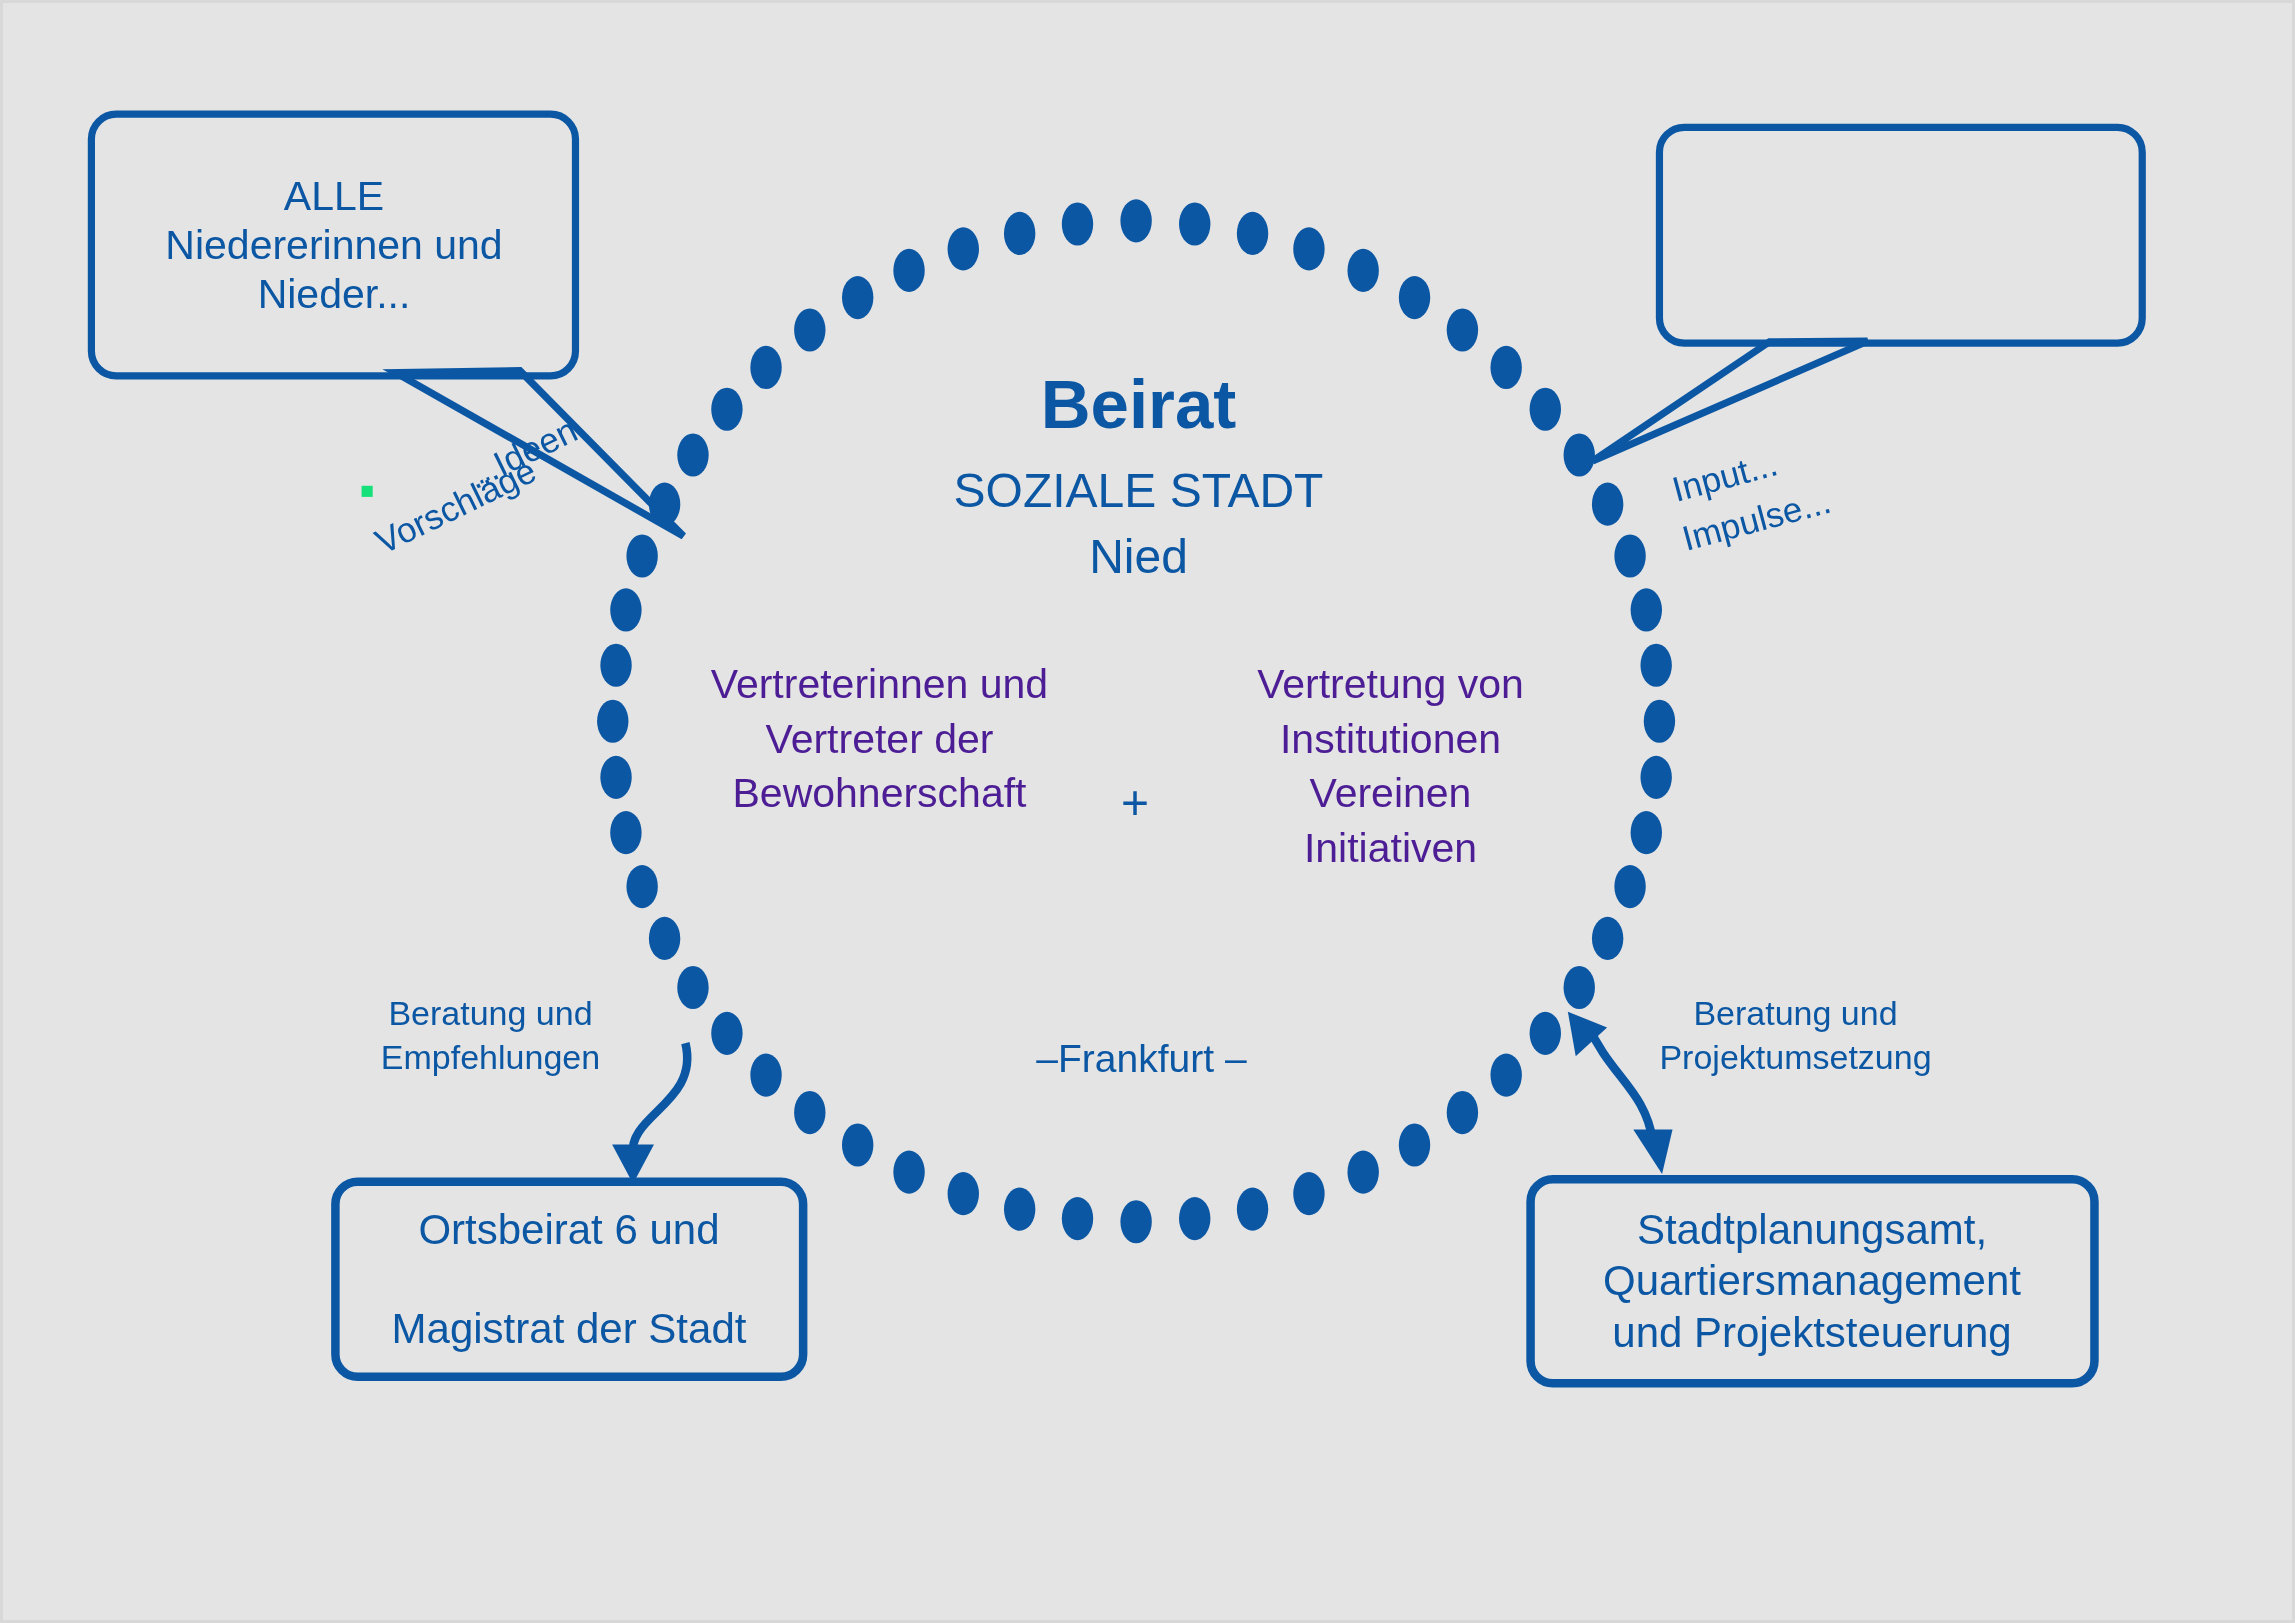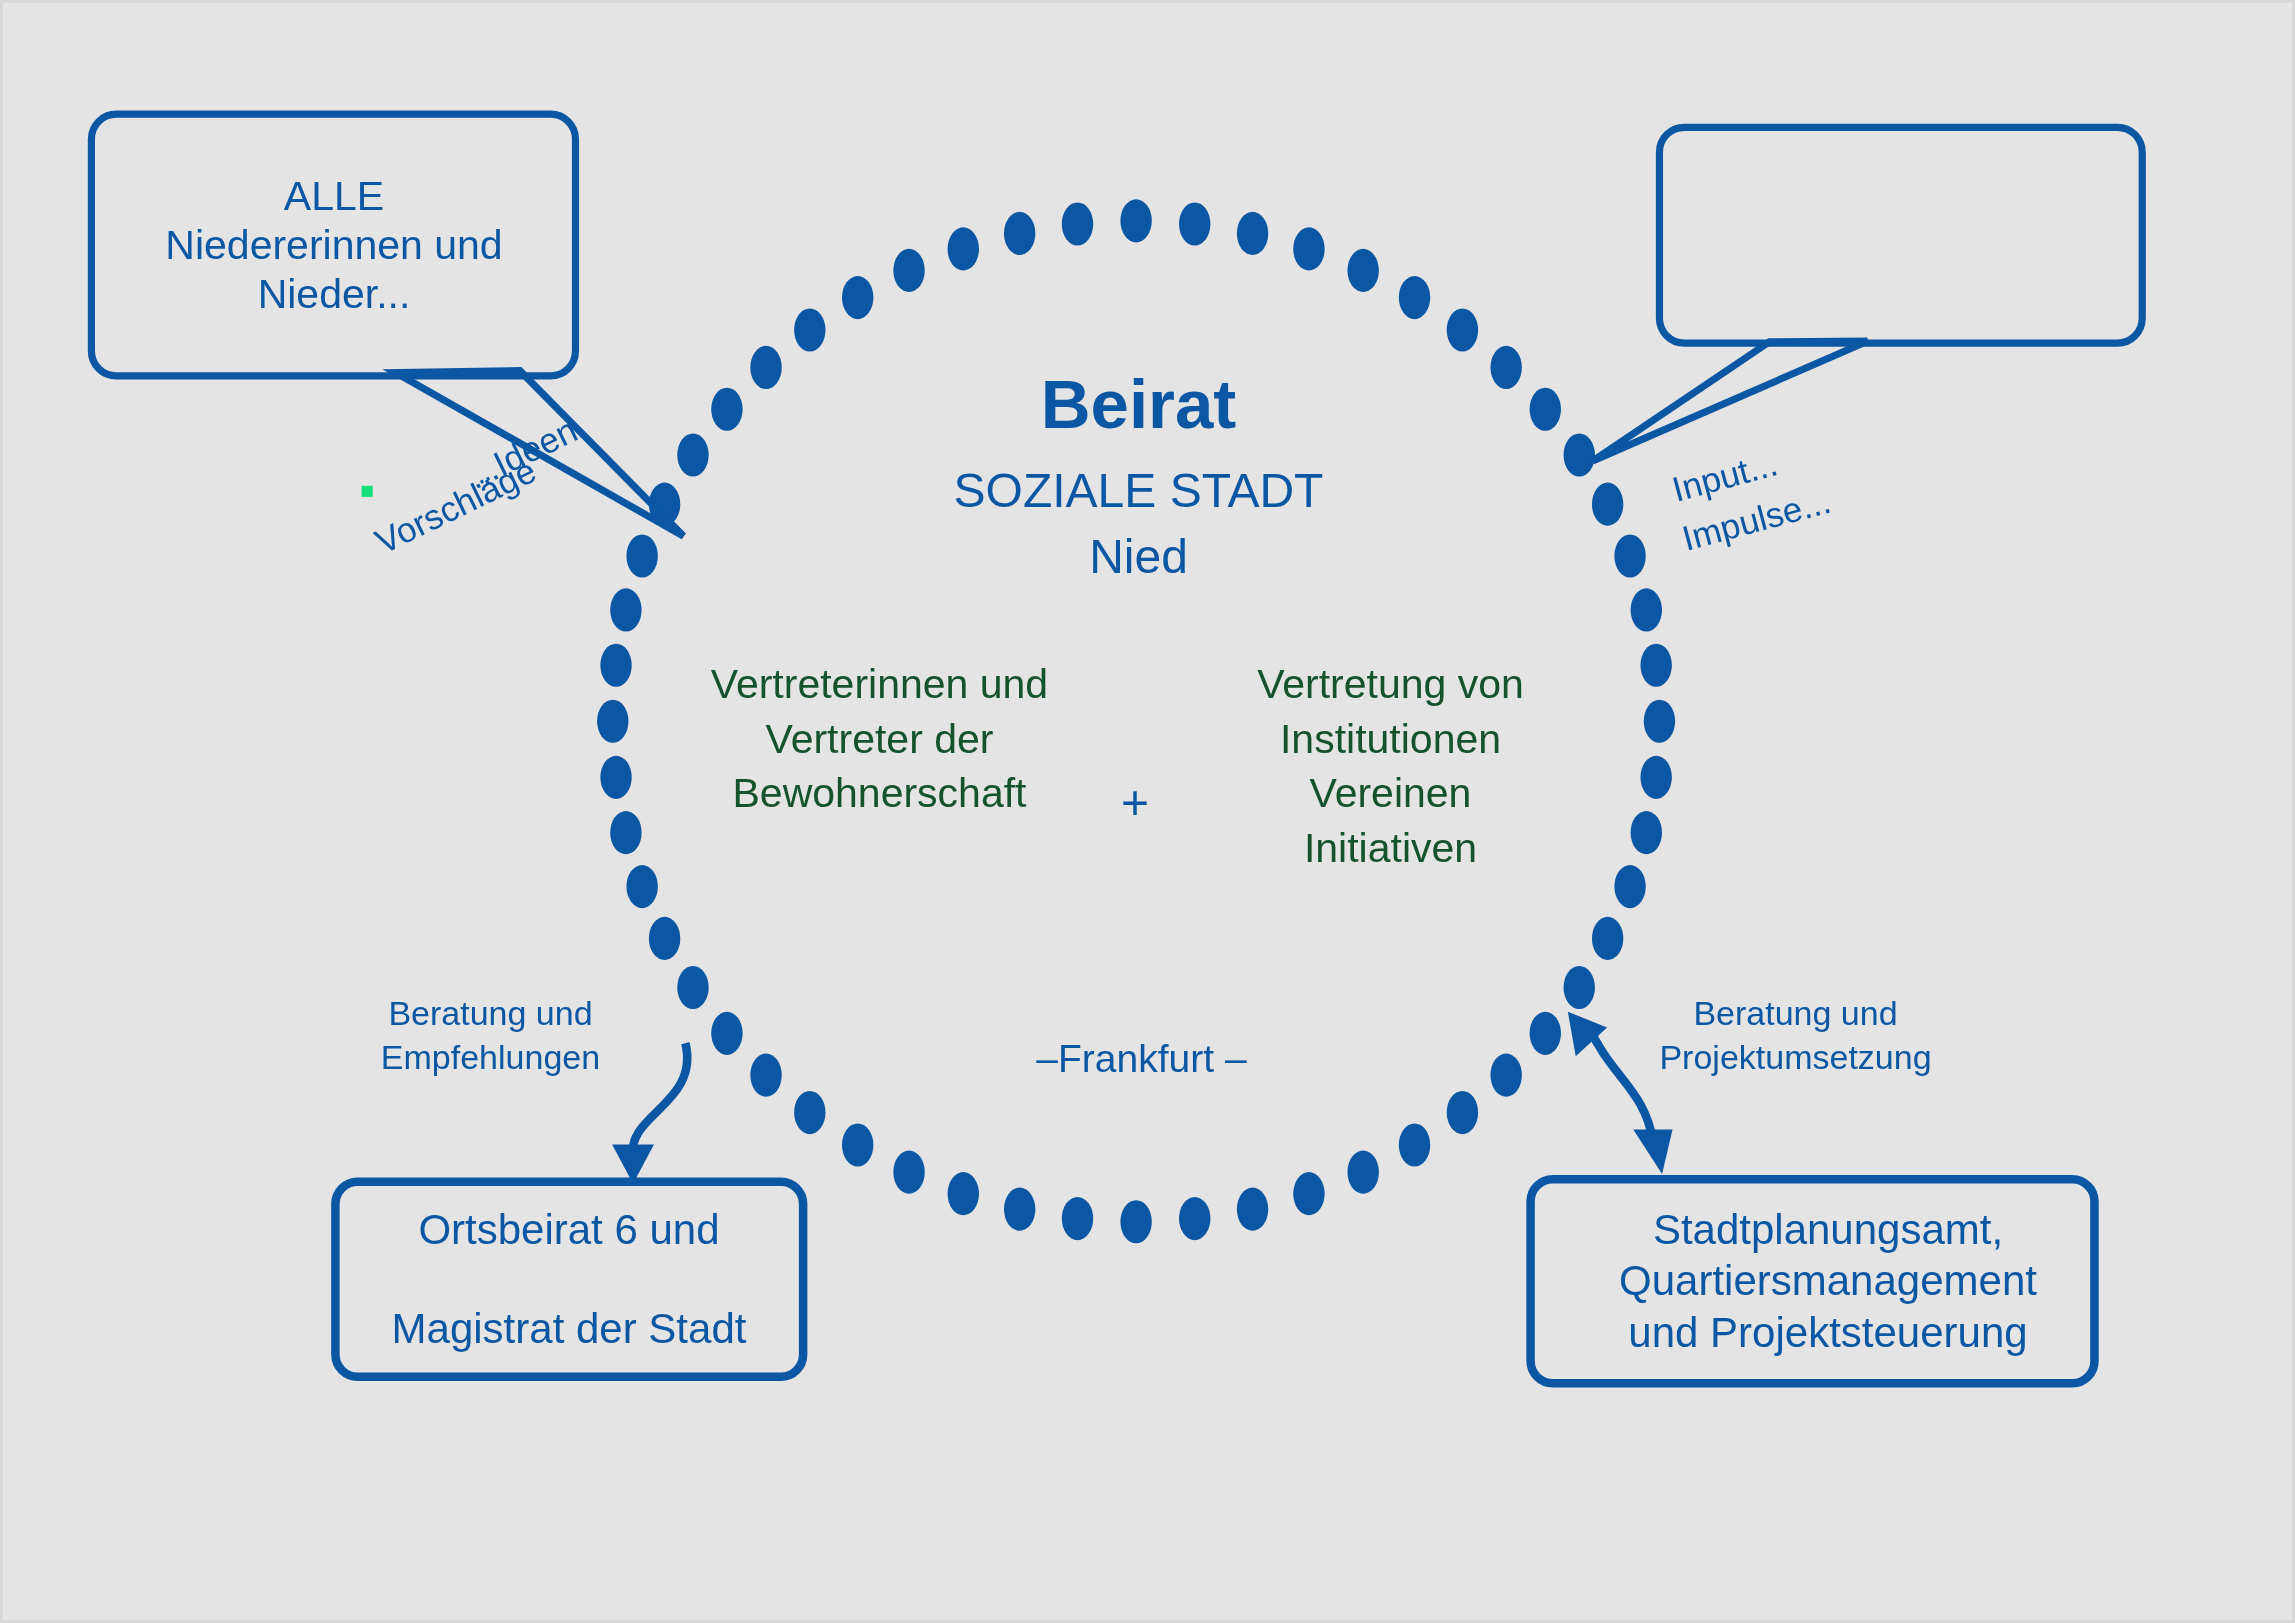--- a/index.html
+++ b/index.html
@@ -62,21 +62,21 @@
     left:805px;top:461px;width:661px;
     font-size:48px;
   }
   #circle-sub2{
     left:805px;top:527px;width:661px;
     font-size:48px;
   }
 
   .col{
     position:absolute;
-    color:#14532d;
+    color:#4c1d95;
     text-align:center;
     font-size:41px;
     line-height:1.33;
   }
   #col-left{ left:703px;top:654px;width:347px; }
   #col-right{ left:1207px;top:654px;width:281px;margin-left:40px; }
   #plus-sign{
     position:absolute;left:1073px;top:772px;width:118px;
     text-align:center;color:#0B57A4;font-size:48px;font-weight:400;
   }
@@ -121,21 +121,21 @@
   .box-text{
     position:absolute;
     display:flex;flex-direction:column;
     align-items:center;justify-content:center;
     color:#0B57A4;text-align:center;line-height:1.22;
   }
   #box-left-text{
     left:337px;top:1181px;width:458px;height:190px;font-size:42px;gap:48px;
   }
   #box-right-text{
-    left:1531px;top:1178px;width:556px;height:200px;font-size:42px;margin-left:16px;
+    left:1531px;top:1178px;width:556px;height:200px;font-size:42px;
   }
 </style>
 </head>
 <body>
 
 <div id="stage">
 
   <svg class="layer" viewBox="0 0 3508 2481">
 
     <g id="dot-ring">

